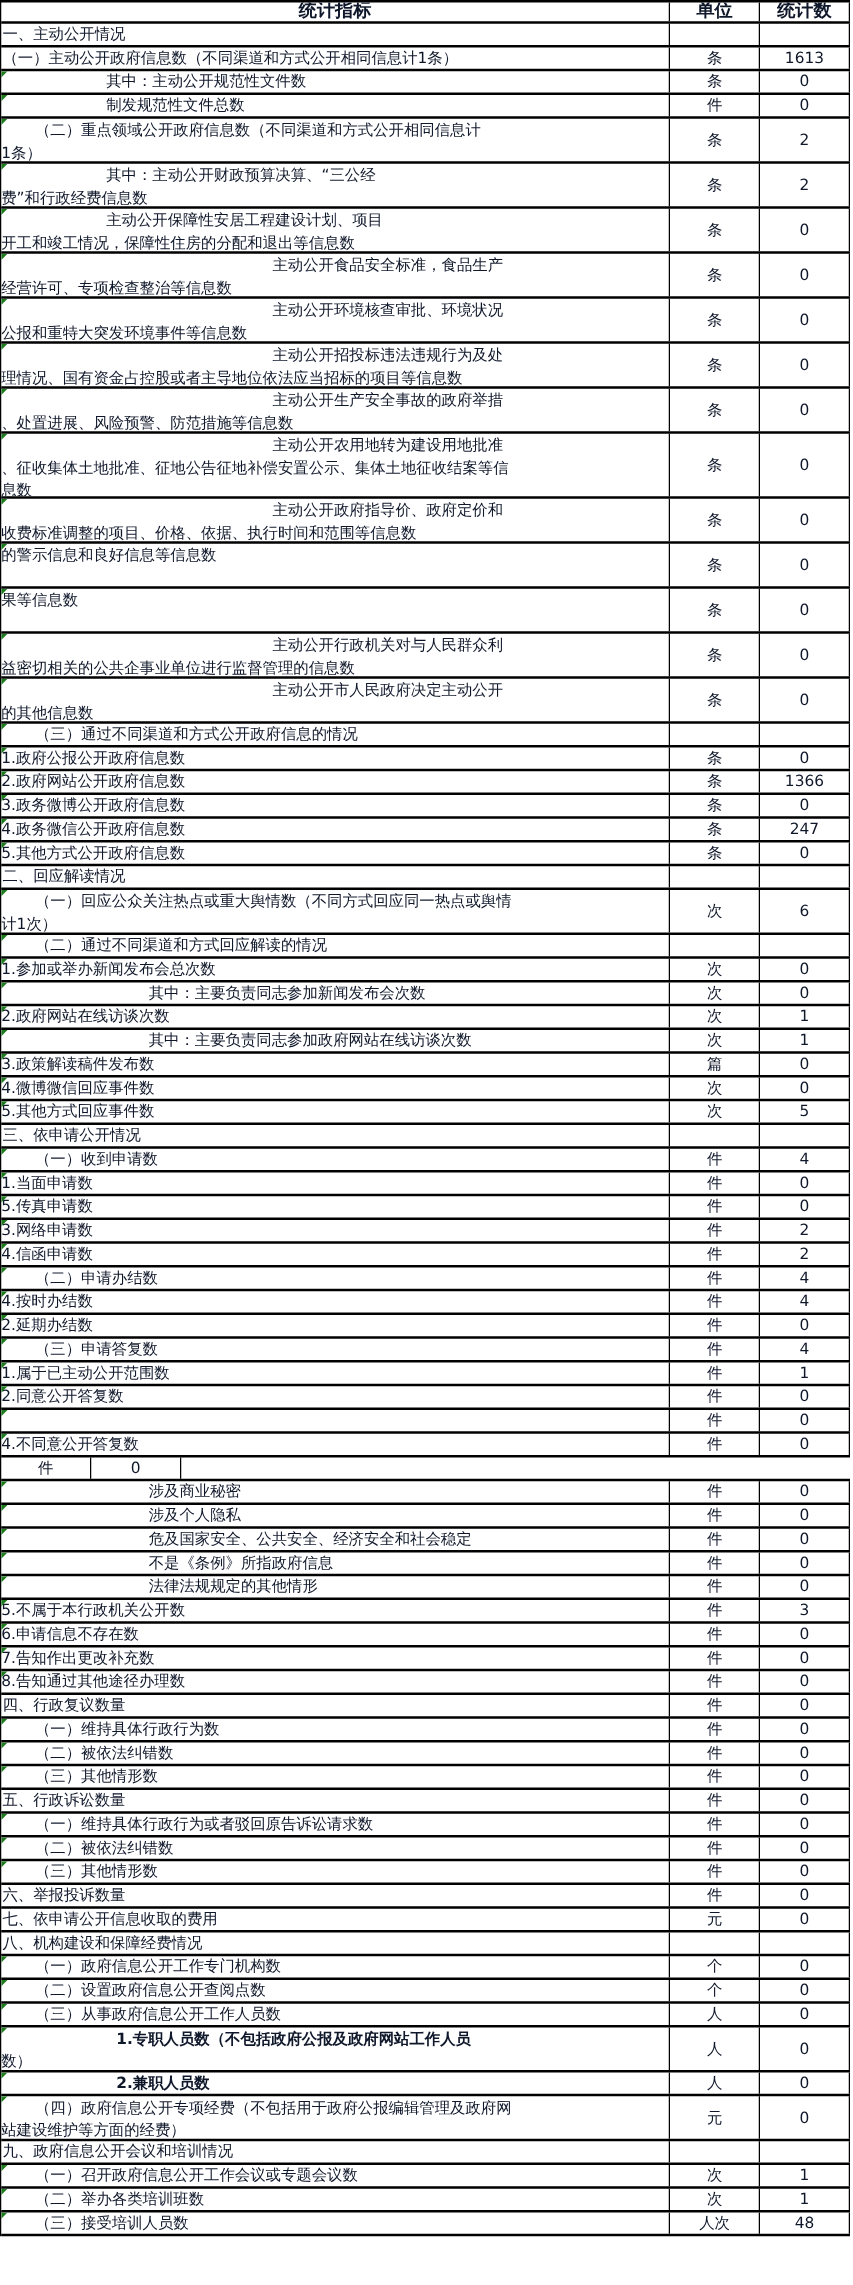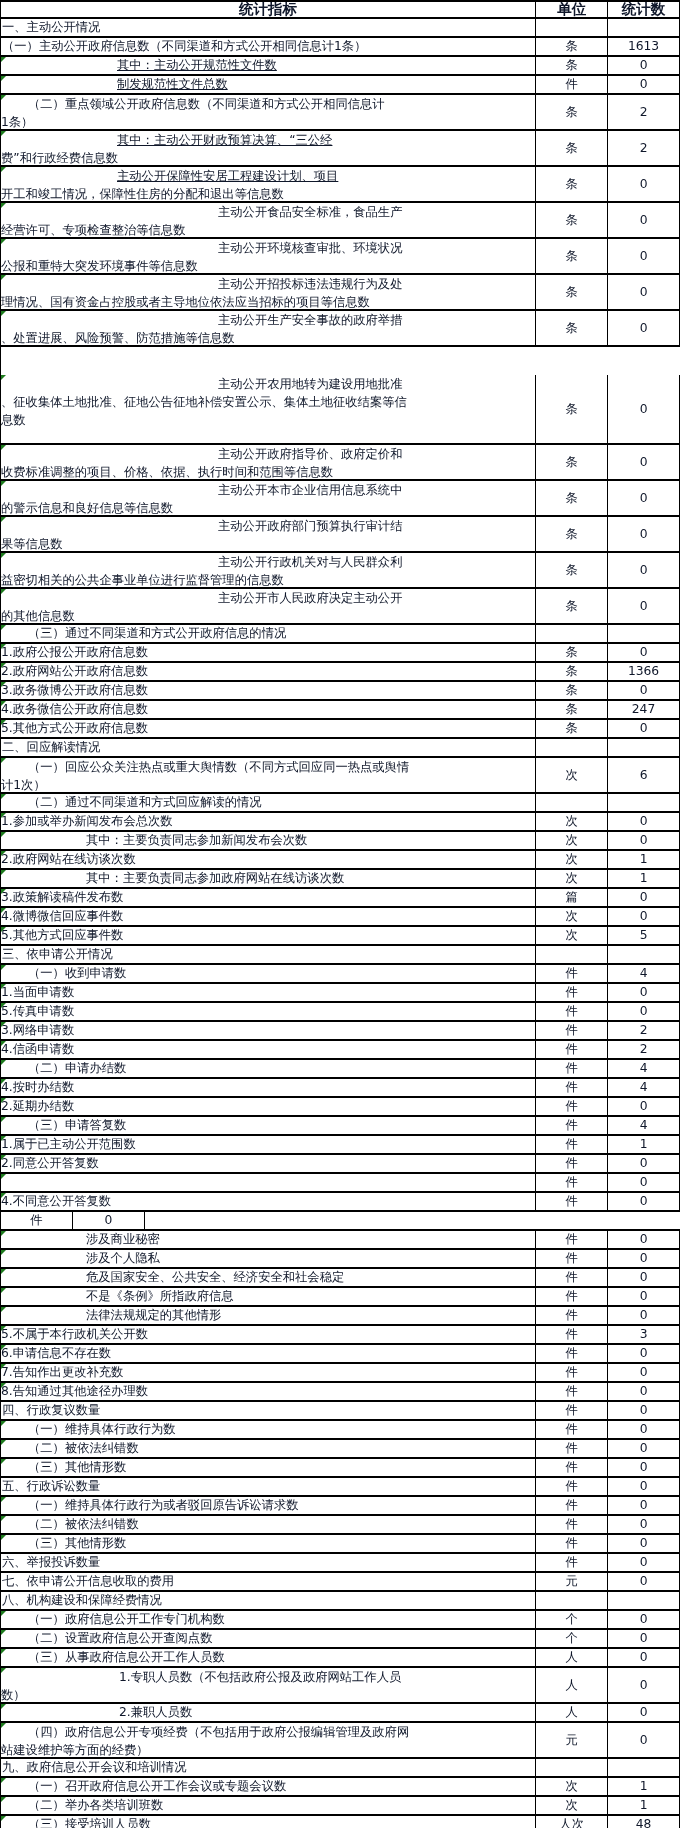--- a/index.html
+++ b/index.html
@@ -11,41 +11,41 @@
     border-left:1px solid #000;
     border-top:2px solid #000;
     font-family:"DejaVu Sans","Liberation Sans",sans-serif;
     font-size:12.3px;
     color:#0f172a;
   }
   .row{display:flex;box-sizing:border-box;border-bottom:2px solid #000;}
   .hdr{height:17px;}
   .r1{height:19px;}
   .r2{height:36px;}
-  .r3{height:70px;margin-top:28px;}
+  .r3{height:52px;}
   .c1,.c2,.c3{box-sizing:border-box;border-right:1px solid #000;height:100%;overflow:hidden;position:relative;}
   .c1{width:536px;}
   .c2{width:72px;}
   .c3{width:72px;}
   .c2,.c3{display:flex;align-items:center;justify-content:center;white-space:nowrap;}
   .r1 .c2,.r1 .c3{align-items:flex-end;line-height:17px;}
   .ln{display:block;white-space:nowrap;line-height:18px;}
   .r1 .ln{line-height:17px;}
   .hdr .c1,.hdr .c2,.hdr .c3{display:flex;align-items:center;justify-content:center;font-weight:bold;font-size:14.5px;line-height:15px;}
   .tri::before{
     content:"";position:absolute;left:0;top:0;width:0;height:0;
     border-top:5px solid #1e7b1e;border-right:5px solid transparent;
   }
   .i0{padding-left:1px;}
   .i27{padding-left:27px;}
   .i56{padding-left:56px;margin-top:24px;}
   .i105{}
-  .i118{padding-left:118px;}
-  .i143{padding-left:85px;}
-  .i180{padding-left:116px;text-decoration:underline;}
+  .i118{padding-left:92px;font-weight:bold;}
+  .i143{padding-left:118px;}
+  .i180{padding-left:84px;}
   .i217{padding-left:217px;}
 </style>
 </head>
 <body>
 
 <div class="tbl">
 
   <div class="row hdr">
     <div class="c1">统计指标</div>
     <div class="c2">单位</div>
@@ -161,30 +161,28 @@
     <div class="c1 tri">
         <span class="ln i217">主动公开政府指导价、政府定价和</span>
         <span class="ln">收费标准调整的项目、价格、依据、执行时间和范围等信息数</span>
       </div>
     <div class="c2">条</div>
     <div class="c3">0</div>
   </div>
 
   <div class="row r2">
     <div class="c1 tri">
-        <span class="ln i217">主动公开本市企业信用信息系统中</span>
         <span class="ln">的警示信息和良好信息等信息数</span>
       </div>
     <div class="c2">条</div>
     <div class="c3">0</div>
   </div>
 
   <div class="row r2">
     <div class="c1 tri">
-        <span class="ln i217">主动公开政府部门预算执行审计结</span>
         <span class="ln">果等信息数</span>
       </div>
     <div class="c2">条</div>
     <div class="c3">0</div>
   </div>
 
   <div class="row r2">
     <div class="c1 tri">
         <span class="ln i217">主动公开行政机关对与人民群众利</span>
         <span class="ln">益密切相关的公共企事业单位进行监督管理的信息数</span>

